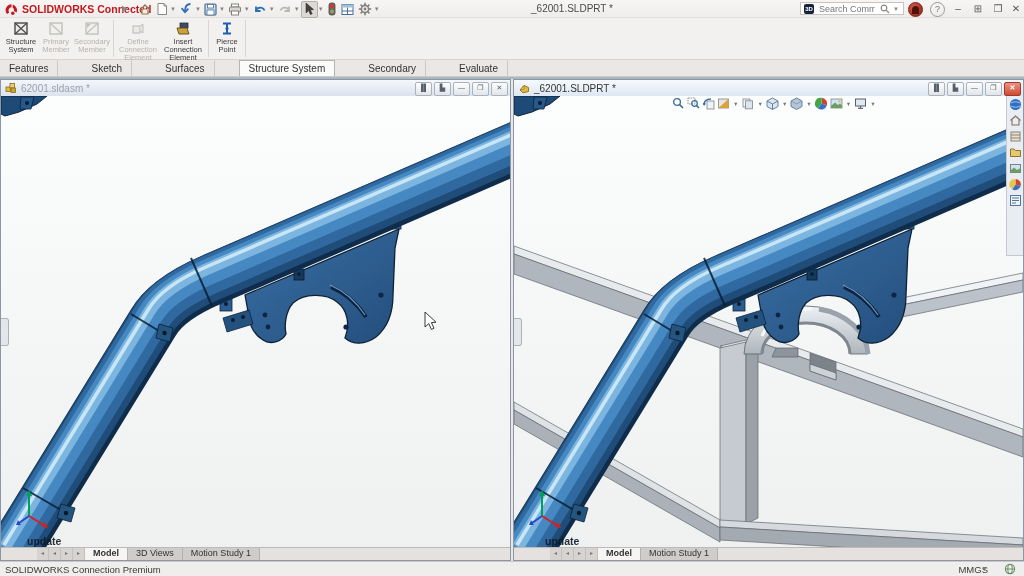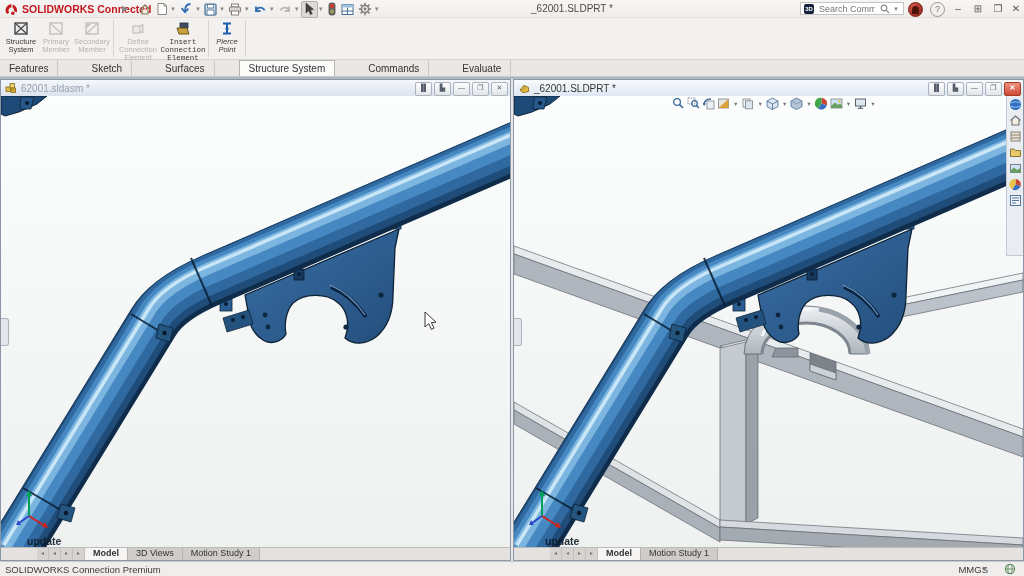--- a/index.html
+++ b/index.html
@@ -271,44 +271,44 @@
       <span>Secondary Member</span>
     </div>
     <div class="rsep"></div>
     <div class="rbtn disabled" style="width:44px;">
       <span class="ric"><svg width="16" height="15" viewBox="0 0 16 15">
             <rect x="3" y="5" width="7" height="7" fill="#eceae8" stroke="#c4c0bc" stroke-width="1.2"></rect>
             <path d="M10,5 L13,3 V12 L10,10" fill="#e2dfdc" stroke="#c4c0bc" stroke-width="1"></path>
           </svg></span>
       <span>Define Connection Element</span>
     </div>
-    <div class="rbtn" style="width:46px;font-family:Liberation Mono, monospace;">
+    <div class="rbtn" style="width:46px;">
       <span class="ric"><svg width="16" height="15" viewBox="0 0 16 15">
             <rect x="5" y="2" width="8" height="5" fill="#3d4c63" stroke="#242f40" stroke-width="0.8"></rect>
             <path d="M2,7 L12,7 L14,13 L4,13 Z" fill="#c9a23f" stroke="#6b5718" stroke-width="1"></path>
           </svg></span>
       <span>Insert Connection Element</span>
     </div>
     <div class="rsep"></div>
-    <div class="rbtn" style="width:32px;font-style:italic;">
+    <div class="rbtn" style="width:32px;">
       <span class="ric"><svg width="14" height="15" viewBox="0 0 14 15">
             <path d="M3,2.5 H11 M7,2.5 V12.5 M3,12.5 H11" stroke="#1c5fae" stroke-width="2" fill="none"></path>
             <circle cx="7" cy="7.5" r="1.6" fill="#1c5fae"></circle>
           </svg></span>
       <span>Pierce Point</span>
     </div>
     <div class="rsep"></div>
   </div>
 
   <div class="cmdtabs">
     <span class="ctab">Features</span>
     <span class="ctab">Sketch</span>
     <span class="ctab">Surfaces</span>
     <span class="ctab active">Structure System</span>
-    <span class="ctab">Commands</span>
+    <span class="ctab">Secondary</span>
     <span class="ctab">Evaluate</span>
   </div>
   <div class="mdisep"></div>
 
   <div class="cwin" style="left:0;">
     <div class="wtitle">
       <svg width="12" height="12" viewBox="0 0 12 12">
           <rect x="1" y="5" width="4.5" height="4.5" fill="#e0b93f" stroke="#8a6d1d" stroke-width="0.8"></rect>
           <rect x="5" y="1.5" width="4.5" height="4.5" fill="#ecd06a" stroke="#8a6d1d" stroke-width="0.8"></rect>
           <rect x="6" y="6" width="4.5" height="4.5" fill="#cda32e" stroke="#8a6d1d" stroke-width="0.8"></rect>

